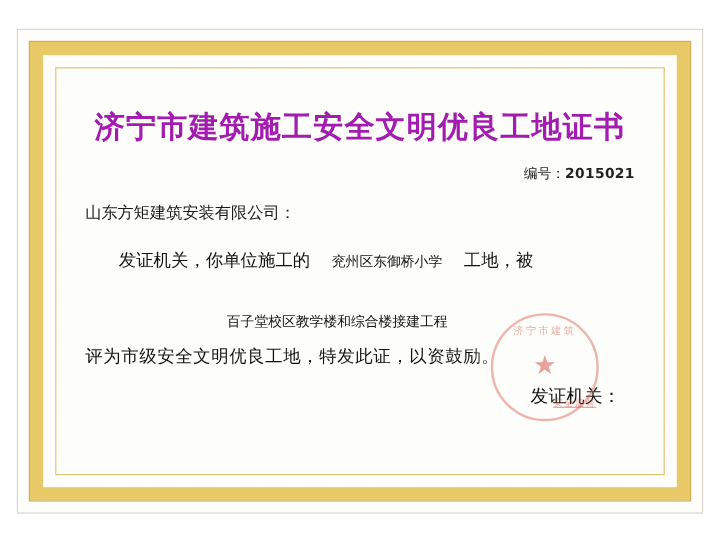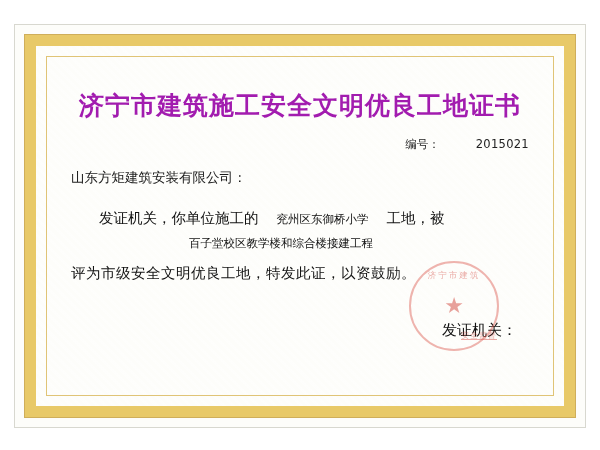--- a/index.html
+++ b/index.html
@@ -95,23 +95,22 @@
 
   .cert-number {
     position: absolute;
     right: 22px;
     top: 78px;
     font-size: 11.5px;
     color: #222222;
     white-space: nowrap;
   }
   .cert-number b {
-    font-weight: normal;
+    font-weight: bold;
     letter-spacing: 0.3px;
-    margin-left: 36px;
   }
 
   .recipient {
     position: absolute;
     left: 22px;
     top: 110px;
     font-size: 13.5px;
     color: #1a1a1a;
     white-space: nowrap;
   }
@@ -134,20 +133,21 @@
   }
   .site-name {
     font-size: 11.5px;
     padding: 0 18px;
   }
   .line-sub {
     margin-left: 118px;
     font-size: 11.5px;
     line-height: 18px;
     white-space: nowrap;
+    margin-top: 26px;
   }
   .line2 {
     margin-top: 6px;
     white-space: nowrap;
     letter-spacing: 0.5px;
   }
 
   .issuer-block {
     position: absolute;
     right: 34px;

